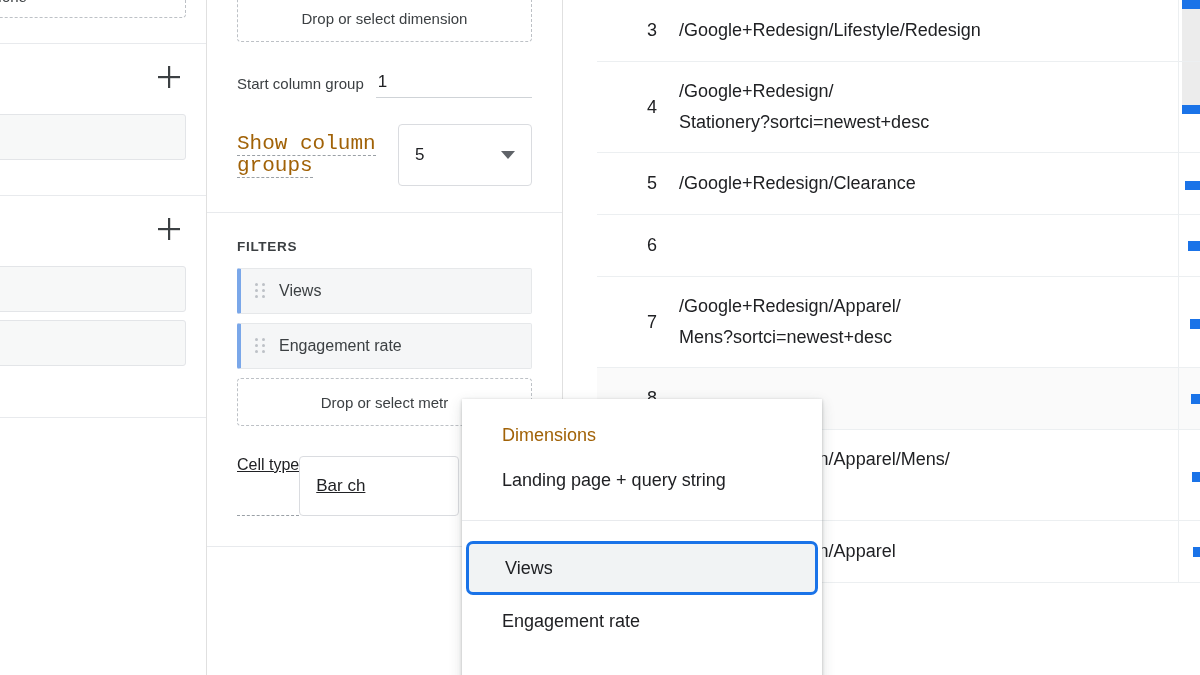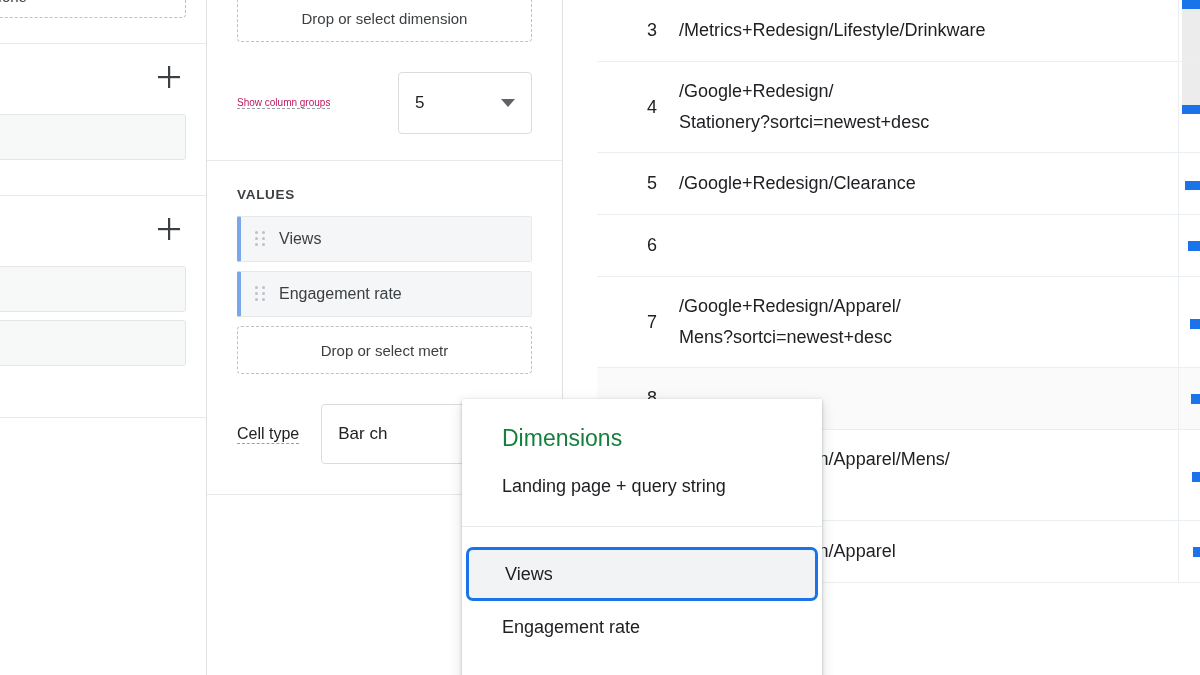--- a/index.html
+++ b/index.html
@@ -94,21 +94,21 @@
     display: flex; align-items: center; justify-content: space-between;
     padding: 0 16px;
     font-size: 17px; color: #202124;
   }
   .caret {
     width: 0; height: 0;
     border-left: 7px solid transparent; border-right: 7px solid transparent;
     border-top: 8px solid #5f6368;
   }
   .field-row-showcol { align-items: center; margin-bottom: 0; }
-  .field-label-wrap { flex: 1 1 auto; font-size: 10px; color: #be185d; line-height: 22px; }
+  .field-label-wrap { flex: 1 1 auto; font-size: 21px; color: #a16207; line-height: 22px; font-family: Liberation Mono, monospace; }
 
   .sec-title {
     font-size: 13.5px; font-weight: bold; letter-spacing: .7px;
     color: #3c4043; margin-bottom: 14px;
   }
 
   .value-chip {
     height: 46px; margin-bottom: 9px;
     background: #f5f6f7; border: 1px solid #e6e8ea;
     border-left: 4px solid #7aa7e9;
@@ -116,23 +116,23 @@
     display: flex; align-items: center; padding-left: 14px;
     font-size: 16px; color: #3c4043;
   }
   .drag-dots {
     width: 10px; height: 16px; margin-right: 14px;
     display: grid; grid-template-columns: 3px 3px; grid-template-rows: 3px 3px 3px;
     gap: 3px 4px; flex: 0 0 auto;
   }
   .drag-dots i { display:block; width:3px; height:3px; background:#bdc1c6; border-radius:50%; }
 
-  .cell-type-row { display:flex; align-items:center; margin-top: 30px; }
+  .cell-type-row { display:flex; margin-top: 30px; text-decoration: underline; }
   .cell-select {
-    margin-left: 22px; width: 160px; height: 60px;
+    width: 160px; height: 60px;
     border: 1px solid #dadce0; border-radius: 4px; background:#fff;
     display:flex; align-items:center; padding: 0 16px;
     font-size: 17px; color:#202124; overflow:hidden; white-space:nowrap;
   }
 
   
   .table-panel {
     position: absolute; left: 597px; top: 0;
     width: 603px; height: 675px;
     background: #fff;
@@ -171,21 +171,21 @@
   .popup {
     position: absolute; left: 462px; top: 399px;
     width: 360px; height: 290px;
     background: #ffffff;
     box-shadow: 0 1px 3px rgba(60,64,67,.30), 0 4px 12px rgba(60,64,67,.18);
     z-index: 50;
     overflow: hidden;
   }
   .pop-group { padding-top: 18px; }
   .pop-header {
-    font-size: 23px; color: #15803d;
+    font-size: 18px; color: #a16207;
     padding: 8px 40px 10px 40px;
   }
   .pop-item {
     font-size: 18px; color: #202124;
     padding: 9px 40px; line-height: 30px;
   }
   .pop-divider { height: 1px; background: #e8eaed; margin-top: 16px; }
   .pop-item-focus {
     margin: 2px 4px;
     padding: 9px 36px;
@@ -230,34 +230,38 @@
       </div>
     </div>
 
   </div>
 
   <div class="mid-panel">
 
     <div class="mid-sec mid-sec-1">
       <div class="drop-box">Drop or select dimension</div>
 
+      <div class="field-row">
+        <div class="field-label">Start column group</div>
+        <input class="underline-input" type="text" value="1" style="">
+      </div>
 
       <div class="field-row field-row-showcol">
         <div class="field-label-wrap">
           <span class="dotted-label">Show column groups</span>
         </div>
         <div class="select-box">
           <span>5</span>
           <span class="caret"></span>
         </div>
       </div>
     </div>
 
     <div class="mid-sec mid-sec-2">
-      <div class="sec-title">VALUES</div>
+      <div class="sec-title">FILTERS</div>
 
       <div class="value-chip">
         <span class="drag-dots">
           <i></i>
             <i></i>
             <i></i>
             <i></i>
             <i></i>
             <i></i>
         </span>
@@ -286,21 +290,21 @@
       </div>
     </div>
 
 
   </div>
 
   <div class="table-panel">
 
     <div class="trow" style="height:62px;">
       <div class="tnum">3</div>
-      <div class="tpath">/Metrics+Redesign/Lifestyle/Drinkware</div>
+      <div class="tpath">/Google+Redesign/Lifestyle/Redesign</div>
       <div class="bar-col">
         <div class="barcell-bg" style="top:0;bottom:0;height:auto;"></div>
         <div class="barcell" style="top:0px;"></div>
       </div>
     </div>
 
     <div class="trow" style="height:91px;">
       <div class="tnum">4</div>
       <div class="tpath">/Google+Redesign/
 Stationery?sortci=newest+desc</div>

